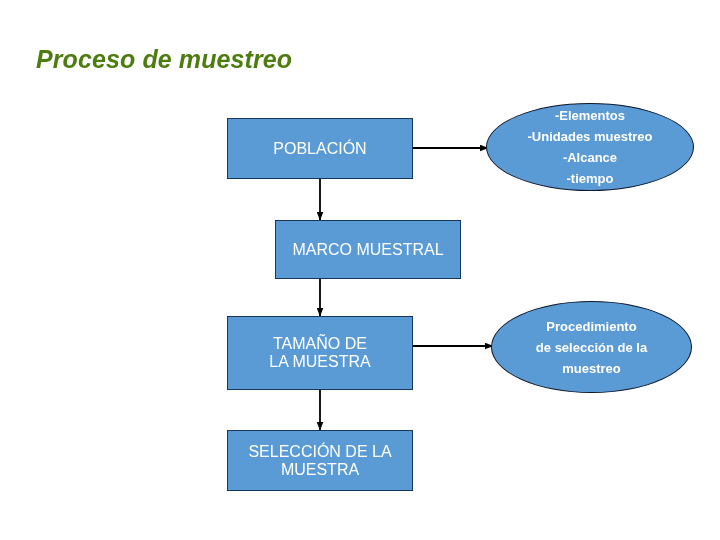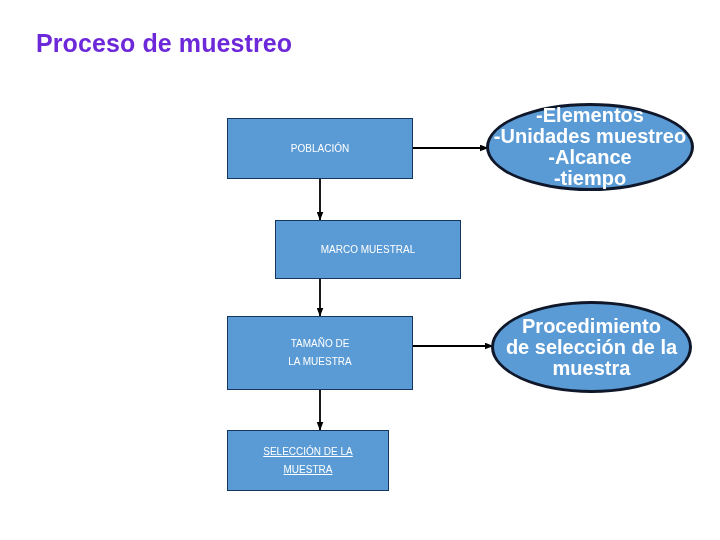--- a/index.html
+++ b/index.html
@@ -20,60 +20,61 @@
   #slide {
     position: absolute;
     inset: 0;
     background: #ffffff;
   }
 
   
   .slide-title {
     position: absolute;
     left: 36px;
-    top: 28px;
+    top: 44px;
     font-size: 25px;
     font-weight: bold;
-    color: #6d28d9;
+    color: #4d7c0f;
     letter-spacing: 0.1px;
     white-space: nowrap;
     line-height: 30px;
+    font-style: italic;
   }
 
   
   .proc-box {
     position: absolute;
     box-sizing: border-box;
     background: #5B9BD5;
     border: 1px solid #17365D;
     color: #ffffff;
-    font-size: 10px;
+    font-size: 16px;
     line-height: 18px;
     text-align: center;
     display: flex;
     align-items: center;
     justify-content: center;
     padding: 2px 6px;
     white-space: pre-line;
   }
 
   #box-poblacion     { left: 227px; top: 118px; width: 186px; height: 61px; }
   #box-marco         { left: 227px; top: 220px; width: 186px; height: 59px; margin-left: 48px; }
   #box-tamano        { left: 227px; top: 316px; width: 186px; height: 74px; }
-  #box-seleccion     { left: 227px; top: 430px; width: 162px; height: 61px; text-decoration: underline; }
+  #box-seleccion     { left: 227px; top: 430px; width: 186px; height: 61px; }
 
   
   .proc-ellipse {
     position: absolute;
     box-sizing: border-box;
     background: #5B9BD5;
-    border: 3px solid #0f172a;
+    border: 1px solid #0f172a;
     border-radius: 50%;
     color: #ffffff;
-    font-size: 20px;
+    font-size: 13px;
     font-weight: bold;
     line-height: 21px;
     text-align: center;
     display: flex;
     align-items: center;
     justify-content: center;
     white-space: pre-line;
   }
 
   #ellipse-elementos   { left: 486px; top: 103px; width: 208px; height: 88px; }
@@ -124,15 +125,15 @@
   <div class="proc-box" id="box-seleccion">SELECCIÓN DE LA
 MUESTRA</div>
 
   <div class="proc-ellipse" id="ellipse-elementos">-Elementos
 -Unidades muestreo
 -Alcance
 -tiempo</div>
 
   <div class="proc-ellipse" id="ellipse-procedimiento">Procedimiento
 de selección de la
-muestra</div>
+muestreo</div>
 
 </div>
 
 </body></html>

